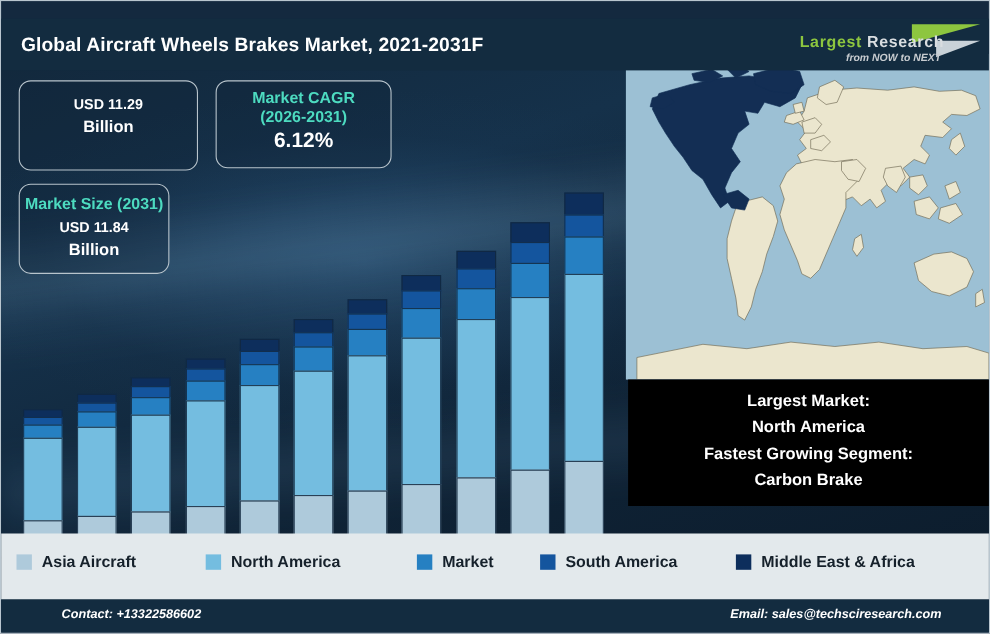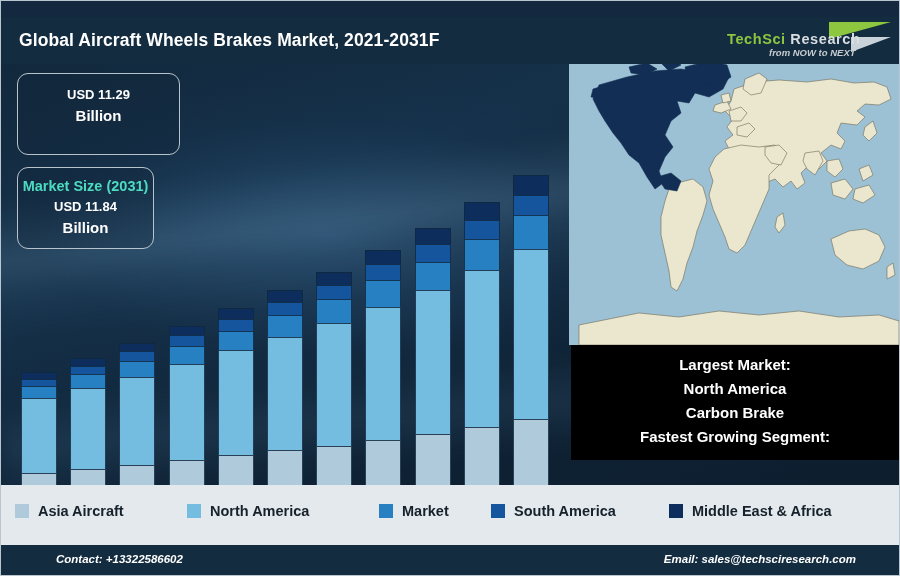--- a/index.html
+++ b/index.html
@@ -269,21 +269,21 @@
 </head>
 <body>
 
 <div id="infographic">
 
   <div class="header">
     <div class="header-title">Global Aircraft Wheels Brakes Market, 2021-2031F</div>
     <div class="logo-box">
       <div class="logo-swoosh-1"></div>
       <div class="logo-swoosh-2"></div>
-      <div class="logo-text"><span class="logo-tech">TechSci</span><span class="logo-research"> Research</span></div>
+      <div class="logo-text"><span class="logo-tech">Largest</span><span class="logo-research"> Research</span></div>
       <div class="logo-tagline">from NOW to NEXT</div>
     </div>
   </div>
 
   <div class="body-bg">
     <div class="sheen"></div>
     <div class="sheen2"></div>
   </div>
 
   <div class="chart-area">
@@ -380,20 +380,25 @@
         <div class="x-label" style="left: 454.8px;">2030F</div>
         <div class="x-label" style="left: 504px;">2031F</div>
       </div>
   </div>
 
   <div class="stat-box" id="box-size-2025">
     <div class="stat-value">USD 11.29</div>
     <div class="stat-unit">Billion</div>
   </div>
 
+  <div class="stat-box" id="box-cagr">
+    <div class="stat-label">Market CAGR</div>
+    <div class="stat-sub">(2026-2031)</div>
+    <div class="stat-value">6.12%</div>
+  </div>
 
   <div class="stat-box" id="box-size-2031">
     <div class="stat-label">Market Size (2031)</div>
     <div class="stat-value">USD 11.84</div>
     <div class="stat-unit">Billion</div>
   </div>
 
   <div class="map-panel">
     <svg width="332" height="296" viewBox="0 0 332 296">
       <rect x="0" y="0" width="332" height="296" fill="#9cc0d4"></rect>
@@ -442,22 +447,22 @@
         <path d="M116,18 L140,12 L158,16 L162,28 L150,36 L132,34 L118,28 Z"></path>
         <path d="M60,18 L78,14 L88,20 L76,26 L62,24 Z"></path>
         <path d="M92,14 L104,10 L112,16 L100,22 Z"></path>
       </g>
     </svg>
   </div>
 
   <div class="callout">
     <div>Largest Market:</div>
     <div>North America</div>
+    <div>Fastest Growing Segment:</div>
     <div>Carbon Brake</div>
-    <div>Fastest Growing Segment:</div>
   </div>
 
   <div class="legend" id="legend">
       <div class="legend-item" style="left: 14px;">
         <span class="legend-swatch" style="background: rgb(174, 202, 219);"></span>
         <span class="legend-text">Asia Aircraft</span>
       </div>
       <div class="legend-item" style="left: 186px;">
         <span class="legend-swatch" style="background: rgb(116, 189, 224);"></span>
         <span class="legend-text">North America</span>

